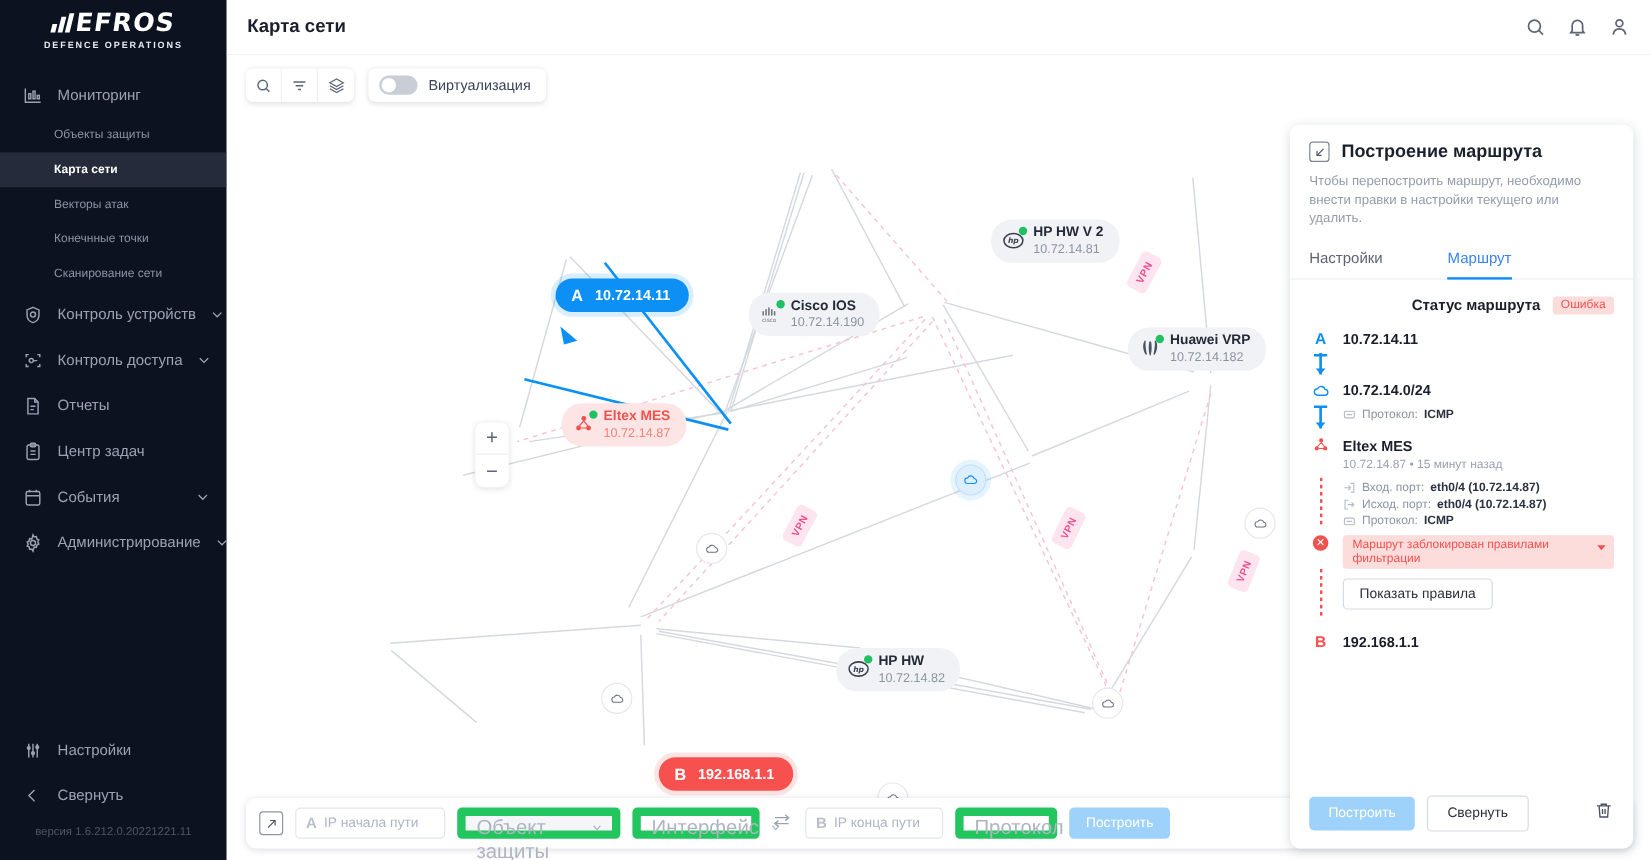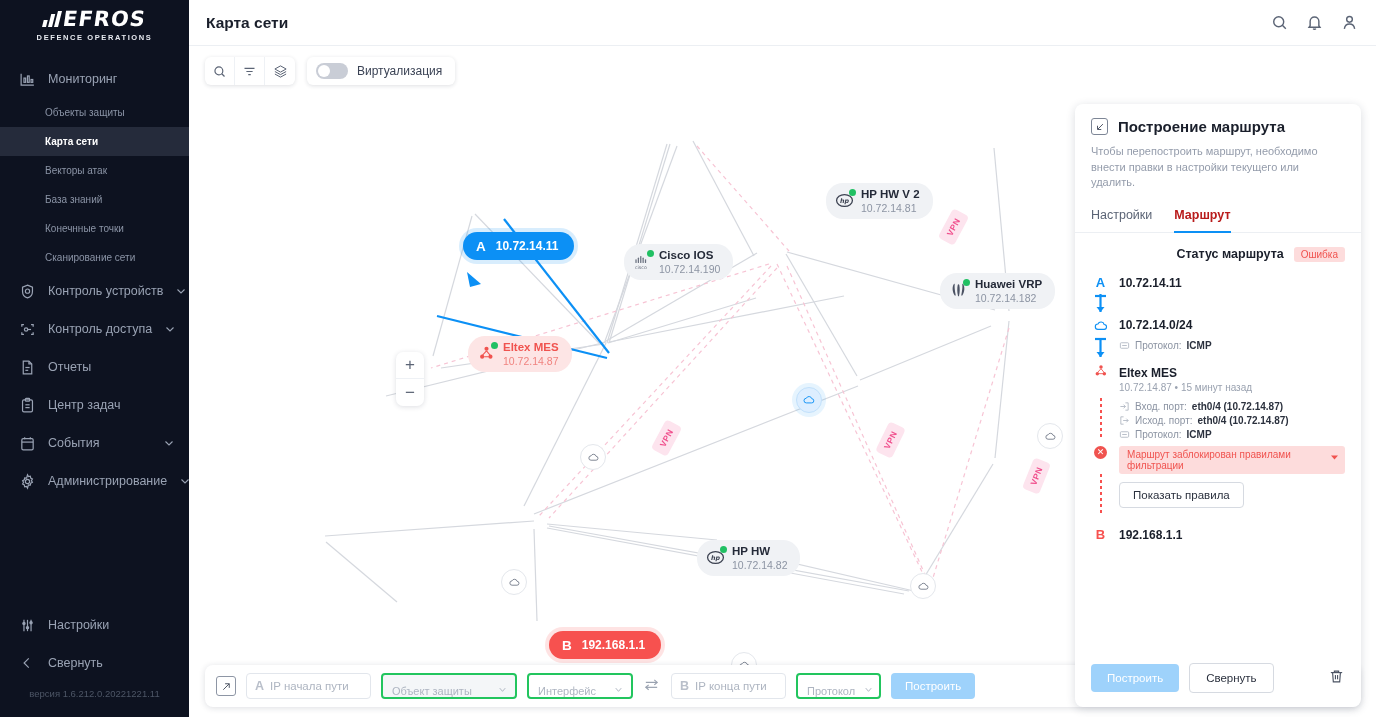--- a/index.html
+++ b/index.html
@@ -161,23 +161,23 @@
     width: 20px; height: 20px; border: 1px solid #8e96a5; border-radius: 3px;
     display: flex; align-items: center; justify-content: center; color: #4a5262; cursor: pointer; flex: 0 0 20px;
   }
   .rb-field {
     height: 26px; border: 1px solid #e2e6ec; border-radius: 4px;
     display: flex; align-items: center; padding: 0 8px; gap: 6px;
     font-size: 11.5px; color: #aeb5c1; background: #fff; cursor: text;
   }
   .rb-field .mark { font-size: 12.5px; font-weight: 700; color: #b9bfca; }
   .rb-sel {
-    height: 26px; border: 2px solid #22c55e; border-radius: 4px;
-    display: flex; align-items: flex-end; justify-content: space-between; padding: 0 7px 0 9px;
-    font-size: 11px; color: #aeb5c1; background: #fff; cursor: pointer; gap: 8px;
+    height: 26px; border: 7px solid #22c55e; border-radius: 4px;
+    display: flex; align-items: flex-start; justify-content: space-between; padding: 0 7px 0 9px;
+    font-size: 17px; color: #aeb5c1; background: #fff; cursor: pointer; gap: 8px;
   }
   .rb-sel.dis { background: #f4f6f8; }
   .rb-swap { color: #9aa2b0; cursor: pointer; flex: 0 0 18px; }
   .rb-build {
     height: 26px; padding: 0 14px; border-radius: 4px; background: #9ed2fb;
     color: #fff; font-size: 11.5px; display: flex; align-items: center; cursor: pointer;
   }
 
   
   .rpanel {
@@ -191,21 +191,21 @@
     width: 17px; height: 17px; border: 1px solid #7d8696; border-radius: 3px;
     display: flex; align-items: center; justify-content: center; cursor: pointer; color: #4a5262; flex: 0 0 17px;
   }
   .rp-title h2 { margin: 0; font-size: 15px; font-weight: 700; color: #1a1f2b; }
   .rp-desc { font-size: 11px; color: #949cab; line-height: 1.42; margin: 9px 0 0; }
   .rp-tabs { display: flex; gap: 22px; padding: 0 16px; border-bottom: 1px solid #eceff3; margin-top: 11px; }
   .rp-tab {
     font-size: 12.5px; color: #5b6475; padding: 6px 0 9px; cursor: pointer;
     border-bottom: 2px solid transparent; margin-bottom: -1px;
   }
-  .rp-tab.on { color: #b91c1c; font-weight: 700; border-bottom-color: #0c90f5; }
+  .rp-tab.on { color: #3b82f6; font-weight: 400; border-bottom-color: #0c90f5; margin-left: 32px; }
 
   .rp-body { flex: 1 1 auto; overflow: hidden; padding: 14px 16px 0; position: relative; }
   .status-row { display: flex; align-items: center; gap: 10px; justify-content: flex-end; }
   .status-row .st-l { font-size: 12.5px; font-weight: 700; color: #1a1f2b; }
   .badge-err {
     background: #fddcdc; color: #f0534f; font-size: 10px;
     padding: 2px 7px; border-radius: 3px;
   }
 
   .route { margin-top: 14px; position: relative; }
@@ -285,23 +285,20 @@
 
 
       <div class="nav-sub">
           <span>Объекты защиты</span>
         </div>
       <div class="nav-sub active">
           <span>Карта сети</span>
         </div>
       <div class="nav-sub">
           <span>Векторы атак</span>
-        </div>
-      <div class="nav-sub">
-          <span>База знаний</span>
         </div>
       <div class="nav-sub">
           <span>Конечнные точки</span>
         </div>
       <div class="nav-sub">
           <span>Сканирование сети</span>
         </div>
 
       <div class="nav-item">
         <span class="ico">

